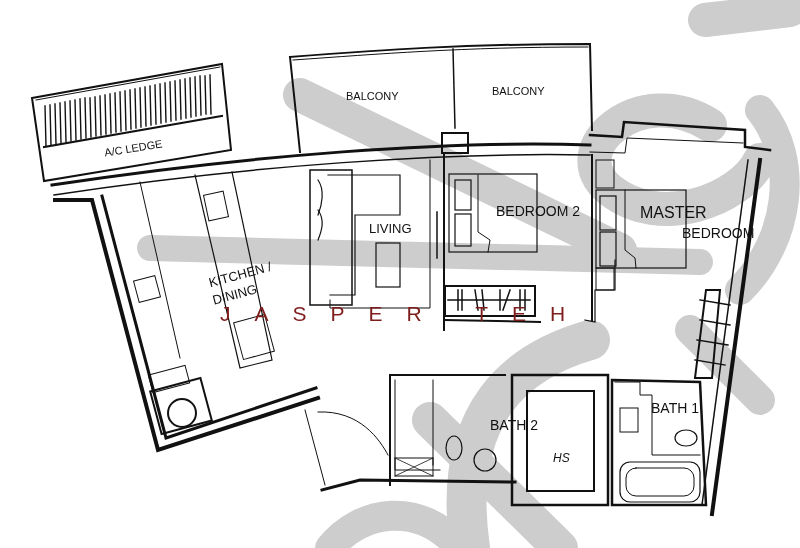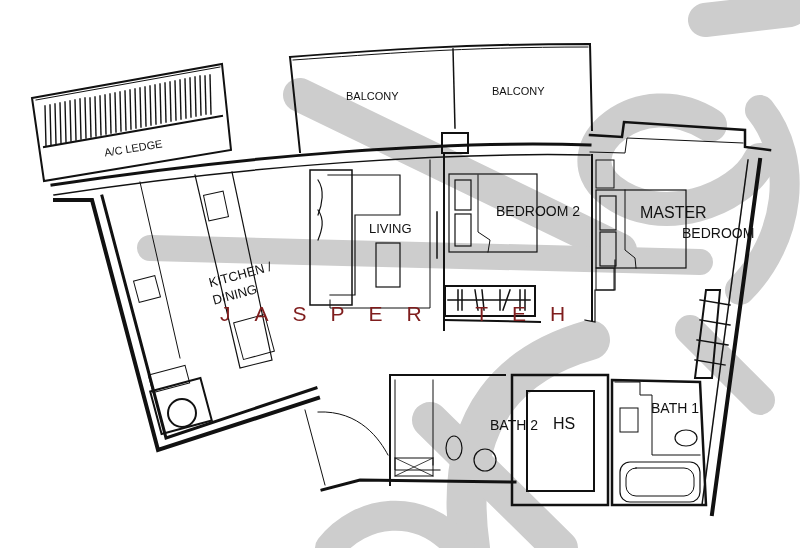--- a/index.html
+++ b/index.html
@@ -158,14 +158,14 @@
 <div class="lbl" style="left:104px; top:143px; font-size:11px; transform:rotate(-9deg);">A/C LEDGE</div>
 <div class="lbl" style="left:346px; top:91px; font-size:11px;">BALCONY</div>
 <div class="lbl" style="left:492px; top:86px; font-size:11px;">BALCONY</div>
 <div class="lbl" style="left:369px; top:222px; font-size:13px;">LIVING</div>
 <div class="lbl" style="left:496px; top:204px; font-size:14px;">BEDROOM 2</div>
 <div class="lbl" style="left:640px; top:205px; font-size:16px;">MASTER</div>
 <div class="lbl" style="left:634px; top:226px; font-size:14px;margin-left:48px;">BEDROOM</div>
 <div class="lbl" style="left:208px; top:268px; font-size:13px; transform:rotate(-15deg);">KITCHEN /</div>
 <div class="lbl" style="left:212px; top:288px; font-size:13px; transform:rotate(-15deg);">DINING</div>
 <div class="lbl" style="left:450px; top:418px; font-size:14px;margin-left:40px;">BATH 2</div>
-<div class="lbl" style="left:553px; top:416px; font-size:16px;">HS</div>
+<div class="lbl" style="left:553px; top:452px; font-size:12px;font-style:italic;">HS</div>
 <div class="lbl" style="left:651px; top:401px; font-size:14px;">BATH 1</div>
 
 </body></html>

